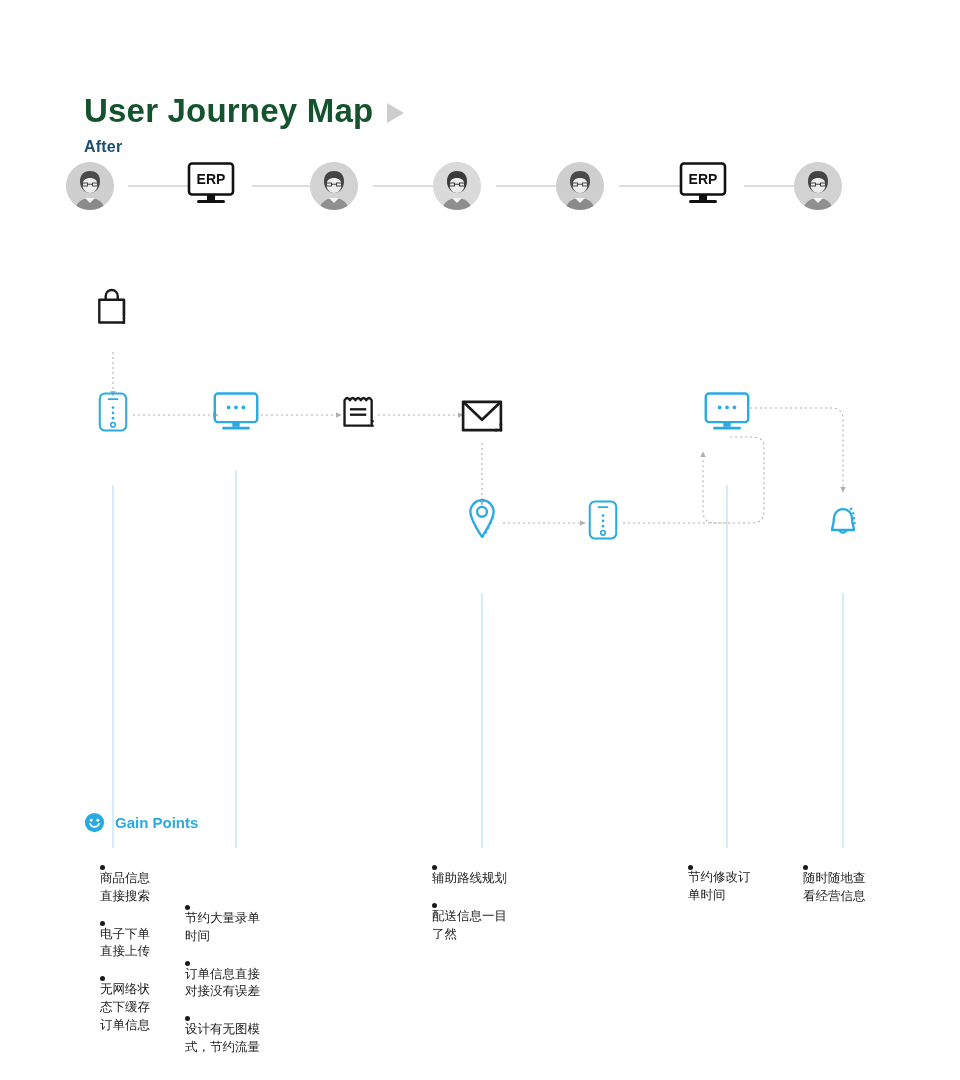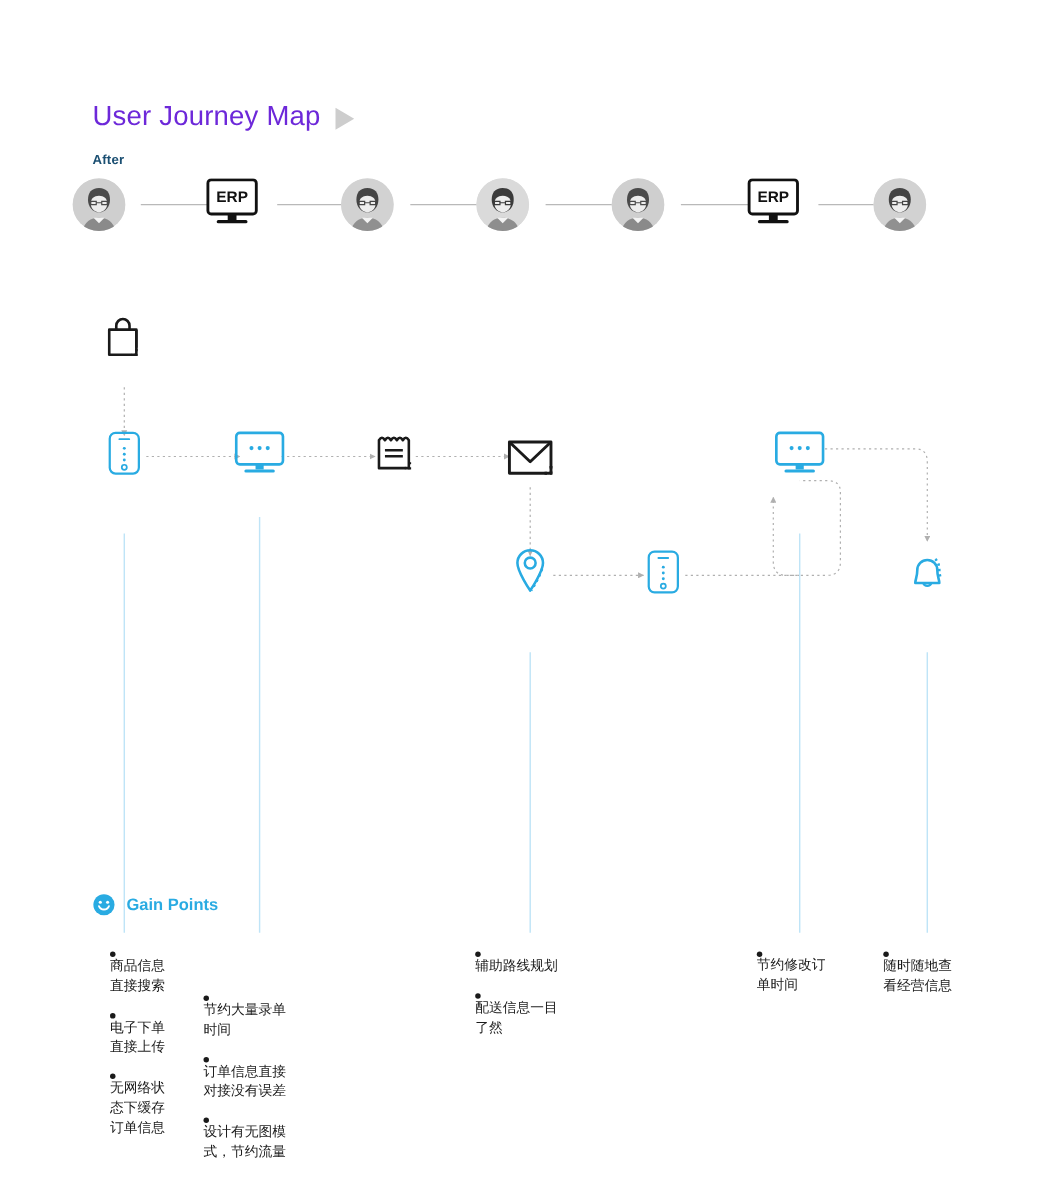--- a/index.html
+++ b/index.html
@@ -7,24 +7,24 @@
     width:960px;height:1080px;position:relative;overflow:hidden;
     background:#ffffff;
     font-family:"Liberation Sans","DejaVu Sans",sans-serif;
     color:#1a1a1a;
   }
   #stage{position:absolute;left:0;top:0;width:960px;height:1080px;}
   #lines{position:absolute;left:0;top:0;width:960px;height:1080px;pointer-events:none;}
 
   
   .title-row{position:absolute;left:84px;top:92px;display:flex;align-items:center;gap:14px;}
-  .title-text{font-size:25px;font-weight:normal;color:#6d28d9;letter-spacing:.2px;}
+  .title-text{font-size:33px;font-weight:bold;color:#14532d;letter-spacing:.2px;}
   .title-arrow{width:0;height:0;border-left:17px solid #cdcdcd;border-top:10px solid transparent;border-bottom:10px solid transparent;margin-top:3px;}
 
-  .after-label{position:absolute;left:84px;top:138px;font-size:12px;font-weight:bold;color:#1b4f72;letter-spacing:.2px;}
+  .after-label{position:absolute;left:84px;top:138px;font-size:16px;font-weight:bold;color:#1b4f72;letter-spacing:.2px;}
 
   
   .node{position:absolute;text-align:center;}
   .node .cap{font-size:15px;font-weight:bold;color:#1a1a1a;white-space:nowrap;line-height:1.25;}
   .avatar{width:48px;height:48px;border-radius:50%;margin:0 auto 10px auto;position:relative;overflow:hidden;
           background:#dcdcdc;}
   .avatar svg{display:block;}
   .erpbox{width:52px;height:44px;margin:0 auto 10px auto;position:relative;}
 
   

